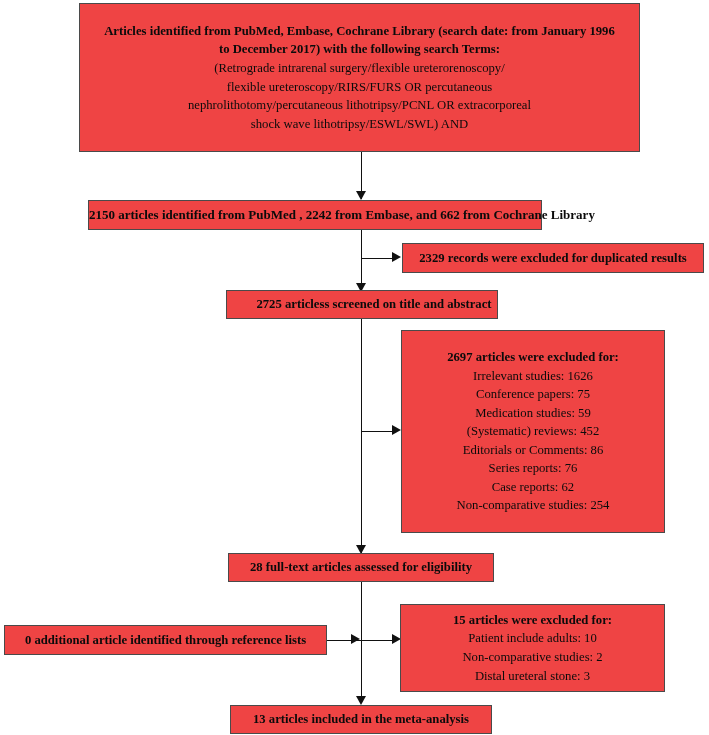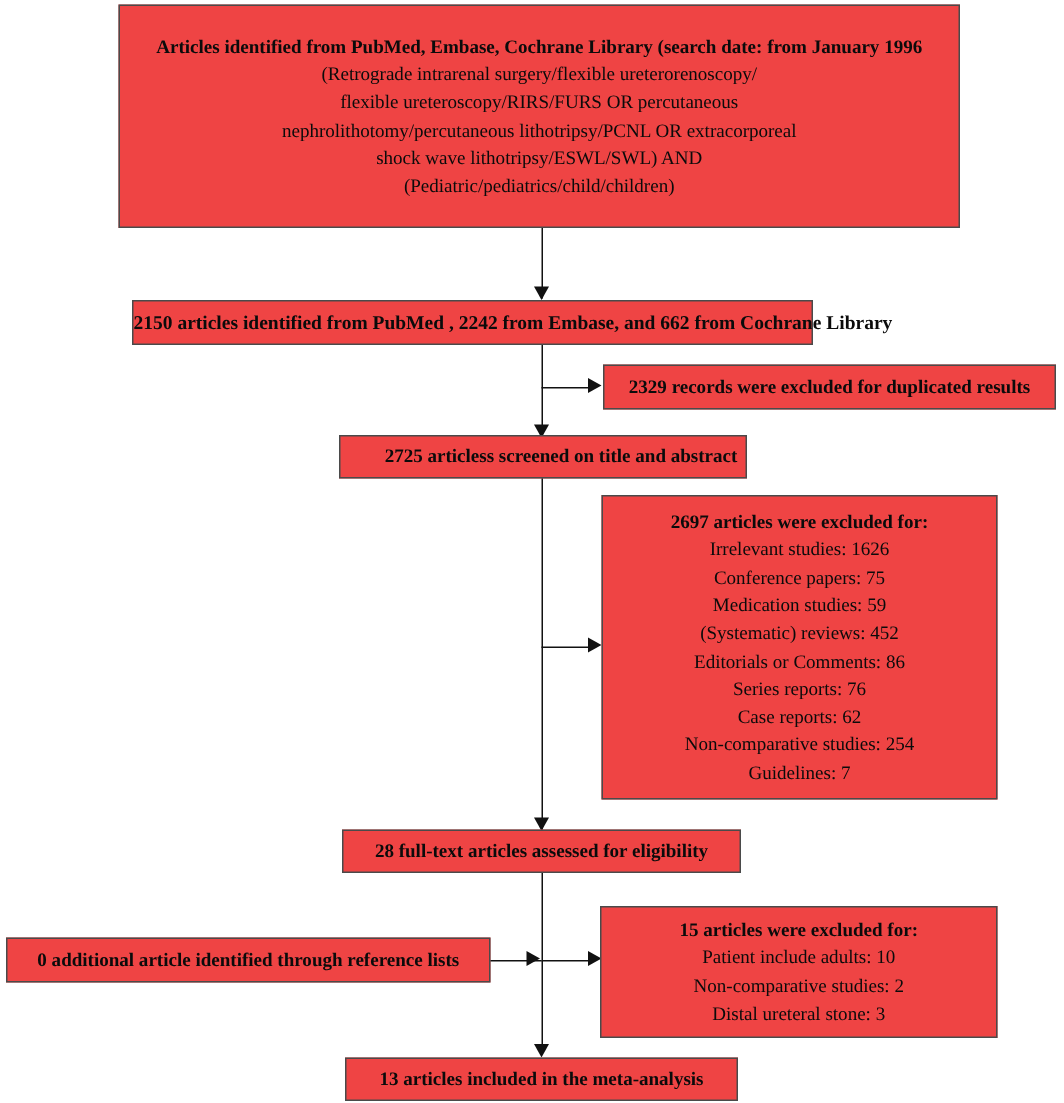--- a/index.html
+++ b/index.html
@@ -65,25 +65,25 @@
     border-left: 9px solid #111111;
   }
 </style>
 </head>
 <body>
 
 <div id="canvas">
 
   <div class="box sz125" style="left:79px; top:3px; width:561px; height:149px; padding:6px 8px;">
     <span class="ln b">Articles identified from PubMed, Embase, Cochrane Library (search date: from January 1996</span>
+    <span class="ln b">to December 2017) with the following search Terms:</span>
     <span class="ln">(Retrograde intrarenal surgery/flexible ureterorenoscopy/</span>
     <span class="ln">flexible ureteroscopy/RIRS/FURS OR percutaneous</span>
     <span class="ln">nephrolithotomy/percutaneous lithotripsy/PCNL OR extracorporeal</span>
     <span class="ln">shock wave lithotripsy/ESWL/SWL) AND</span>
-    <span class="ln">(Pediatric/pediatrics/child/children)</span>
   </div>
 
   <div class="vline" style="left:361px; top:152px; height:47px;"></div>
   <div class="arrow-down" style="left:356px; top:191px;"></div>
 
   <div class="box sz13" style="left:88px; top:200px; width:454px; height:30px;">
     <span class="ln b">2150 articles identified from PubMed , 2242 from Embase, and 662 from Cochrane Library</span>
   </div>
 
   <div class="vline" style="left:361px; top:230px; height:60px;"></div>
@@ -109,21 +109,20 @@
   <div class="box sz125" style="left:401px; top:330px; width:264px; height:203px; padding:6px 4px;">
     <span class="ln b">2697 articles were excluded for:</span>
     <span class="ln">Irrelevant studies: 1626</span>
     <span class="ln">Conference papers: 75</span>
     <span class="ln">Medication studies: 59</span>
     <span class="ln">(Systematic) reviews: 452</span>
     <span class="ln">Editorials or Comments: 86</span>
     <span class="ln">Series reports: 76</span>
     <span class="ln">Case reports: 62</span>
     <span class="ln">Non-comparative studies: 254</span>
-    <span class="ln">Guidelines: 7</span>
   </div>
 
   <div class="box sz125" style="left:228px; top:553px; width:266px; height:29px;">
     <span class="ln b">28 full-text articles assessed for eligibility</span>
   </div>
 
   <div class="vline" style="left:361px; top:582px; height:116px;"></div>
   <div class="arrow-down" style="left:356px; top:696px;"></div>
 
   <div class="box sz125" style="left:4px; top:625px; width:323px; height:30px;text-align:center;">

